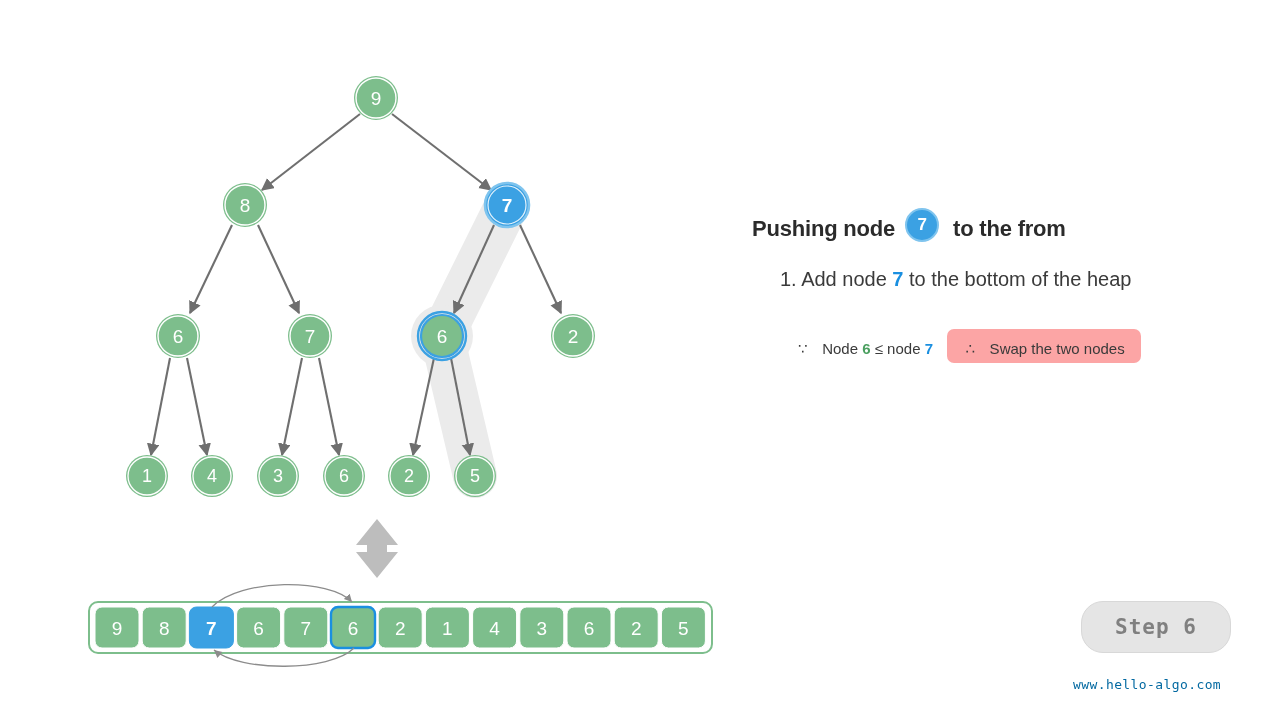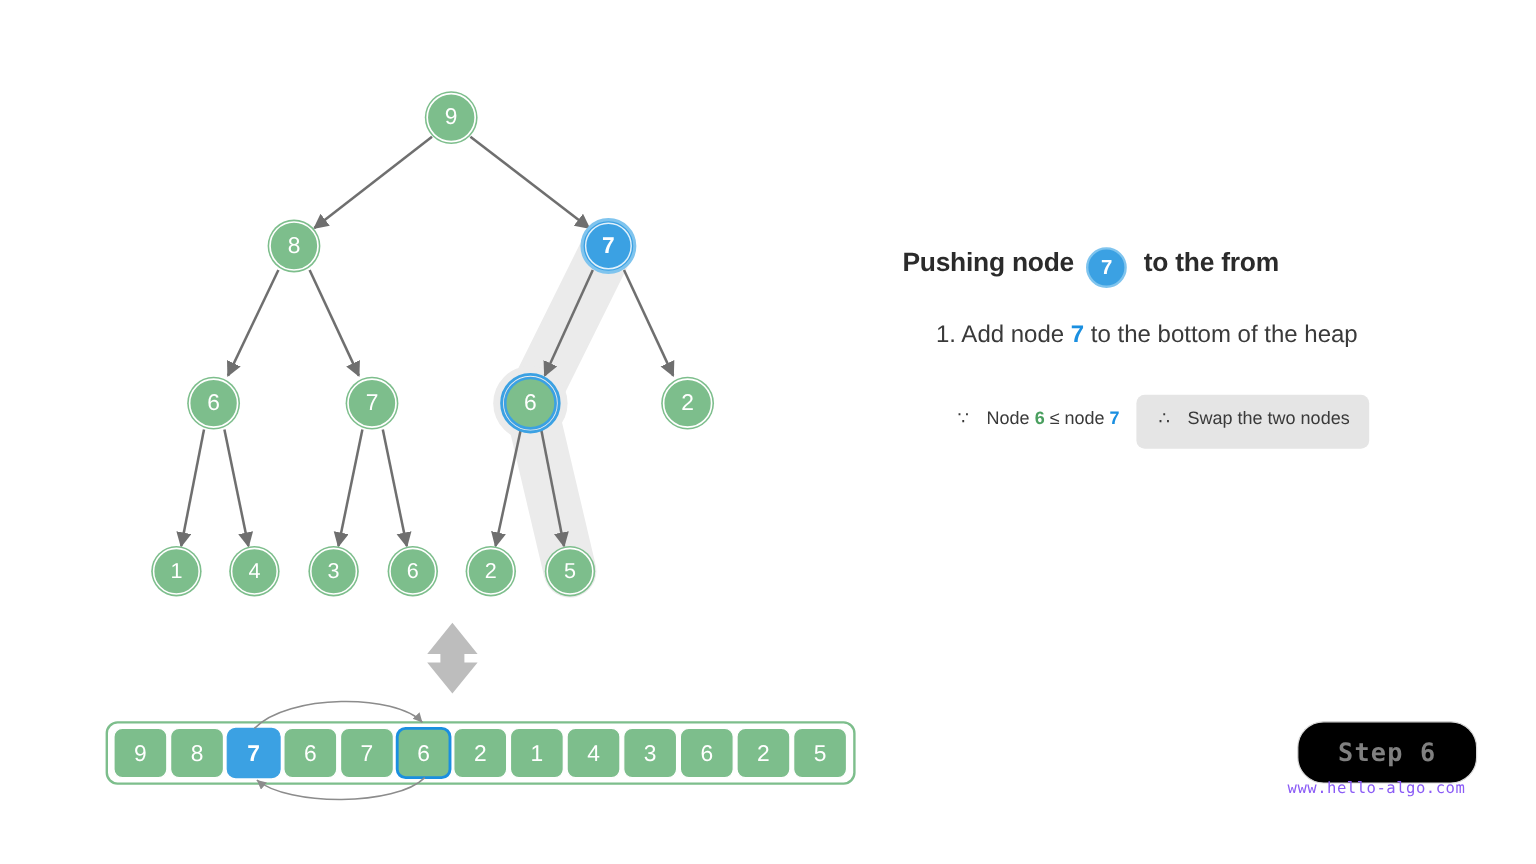--- a/index.html
+++ b/index.html
@@ -38,21 +38,21 @@
     left: 752px;
     top: 206px;
     width: 500px;
   }
   .panel-title {
     font-size: 22px;
     font-weight: bold;
     color: #2b2b2b;
     letter-spacing: -0.2px;
     display: flex;
-    align-items: flex-start;
+    align-items: flex-end;
     height: 36px;
     white-space: nowrap;
   }
   .panel-title .seg { display: inline-block; }
   .title-chip {
     display: inline-flex;
     align-items: center;
     justify-content: center;
     width: 34px;
     height: 34px;
@@ -82,60 +82,60 @@
   .reason-block { margin-top: 6px; }
   .reason-line {
     font-size: 15px;
     color: #3a3a3a;
     padding: 4px 10px 4px 18px;
     display: inline-block;
     white-space: nowrap;
     line-height: 1.5;
   }
   .reason-line.highlight {
-    background: #e5e5e5;
+    background: #fca5a5;
     border-radius: 7px;
-    padding: 9px 16px 13px 18px;
+    padding: 9px 16px 2px 18px;
     margin-top: 10px;
   }
   .sym {
     display: inline-block;
     min-width: 16px;
     margin-right: 4px;
   }
 
   
   .step-badge {
     position: absolute;
     left: 1081px;
     top: 601px;
     width: 150px;
     height: 52px;
     box-sizing: border-box;
     border: 1px solid #d8d8d8;
     border-radius: 22px;
-    background: #000000;
+    background: #e5e5e5;
     display: flex;
     align-items: center;
     justify-content: center;
     font-family: "DejaVu Sans Mono", monospace;
     font-size: 21px;
     font-weight: bold;
     color: #808080;
     letter-spacing: 1px;
   }
 
   
   .watermark {
     position: absolute;
     left: 1073px;
-    top: 650px;
+    top: 677px;
     font-family: "DejaVu Sans Mono", monospace;
     font-size: 13px;
-    color: #8b5cf6;
+    color: #0369a1;
     letter-spacing: 0.4px;
   }
 </style>
 </head>
 <body>
 
 <div id="stage">
 
   <svg id="diagram" viewBox="0 0 1280 720">
     <defs>

